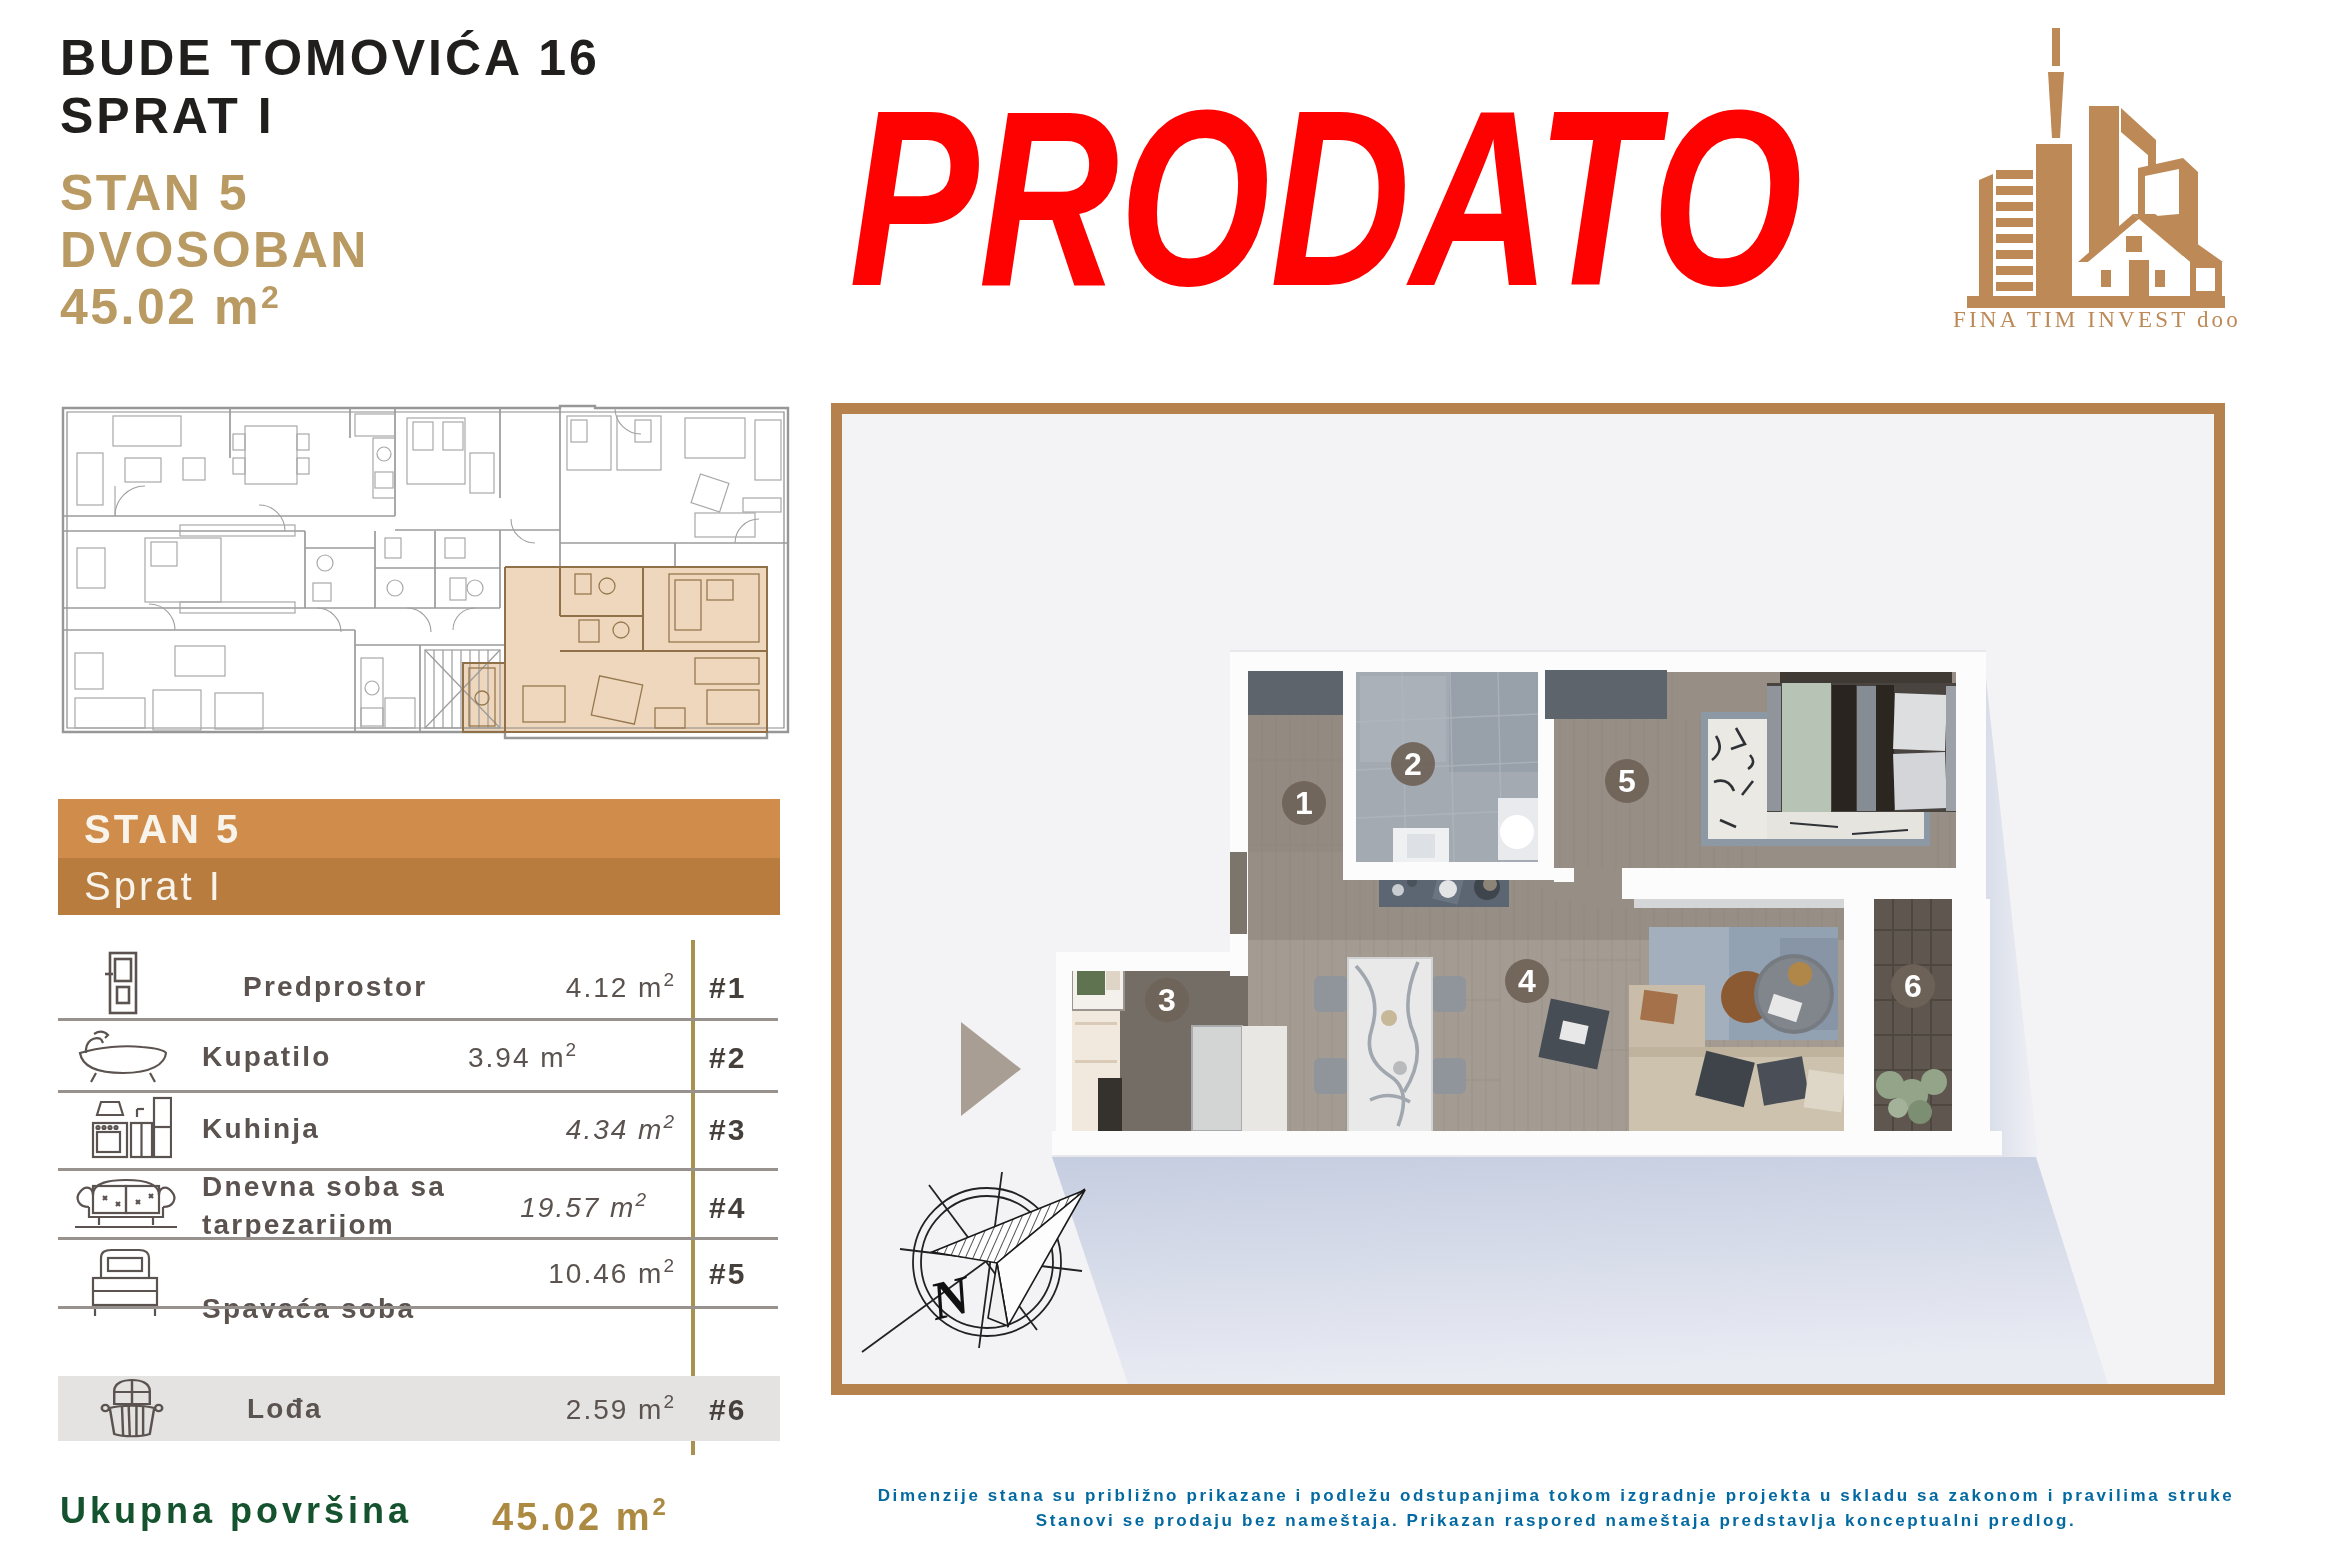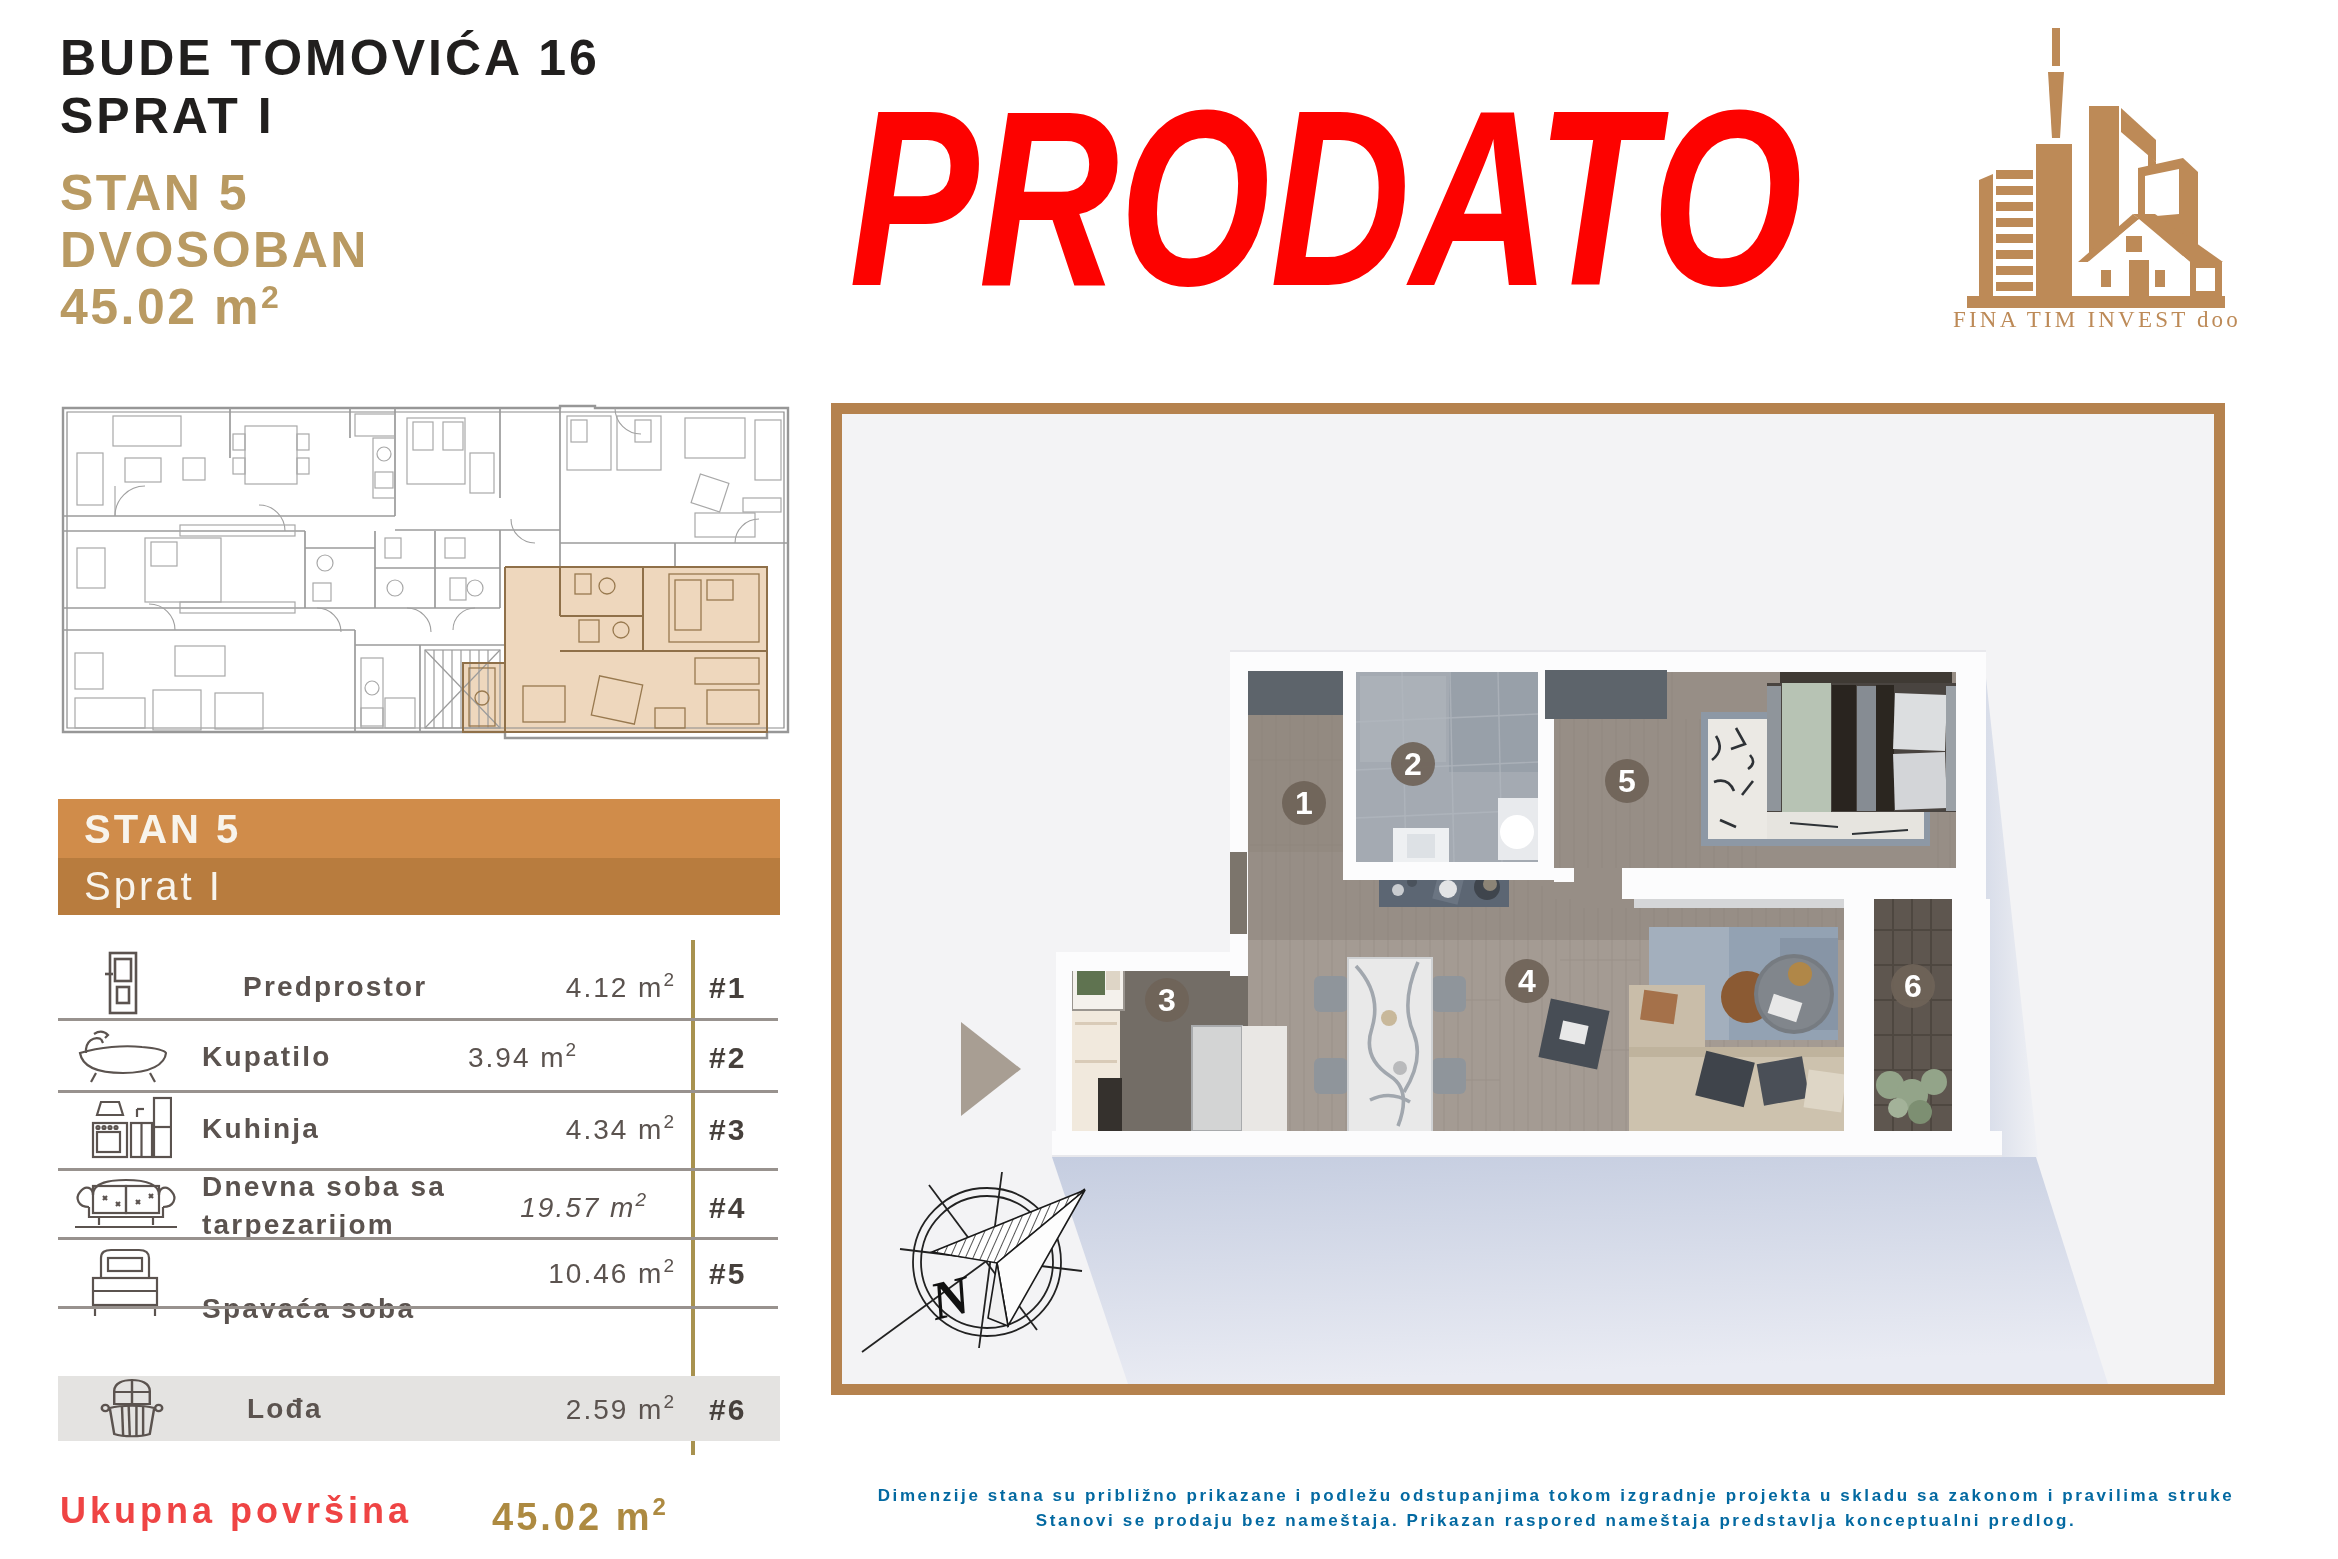--- a/index.html
+++ b/index.html
@@ -293,21 +293,21 @@
     <line x1="51.5" y1="27" x2="51.5" y2="61"></line>
     <line x1="47" y1="21" x2="47" y2="13"></line>
     <path d="M47 13 h7"></path>
     <rect x="64" y="2" width="17" height="59"></rect>
     <line x1="64" y1="31" x2="81" y2="31"></line>
   </g>
 </svg>
 
 <div class="abs rowlabel" style="left:202px;top:1113px;">Kuhinja</div>
 
-<div class="abs rowval" style="left:468px;top:1114px;width:206px;text-align:right;">4.34 m<span style="font-size:19px;position:relative;top:-11px;letter-spacing:0;">2</span></div>
+<div class="abs rowval" style="left:468px;top:1114px;width:206px;text-align:right;font-style:italic;">4.34 m<span style="font-size:19px;position:relative;top:-11px;letter-spacing:0;">2</span></div>
 
 <div class="abs rownum" style="left:709px;top:1113px;">#3</div>
 <div class="sep" style="top:1168px;"></div>
 
 <svg class="abs" style="left:70px;top:1172px;" width="112" height="62" viewBox="0 0 112 62">
   <g stroke="#5b534f" stroke-width="2.2" fill="none">
     <path d="M19 35 C 8 35, 5 26, 10 20 C 16 12, 23 16, 23 23"></path>
     <path d="M93 35 C 104 35, 107 26, 102 20 C 96 12, 89 16, 89 23"></path>
     <path d="M23 23 C 23 10, 41 8, 56 8 C 71 8, 89 10, 89 23"></path>
     <path d="M19 35 L 19 45 L 93 45 L 93 35"></path>
@@ -364,21 +364,21 @@
     <circle cx="60" cy="30" r="3.2"></circle>
   </g>
 </svg>
 
 <div class="abs rowlabel" style="left:202px;top:1393px;margin-left:45px;">Lođa</div>
 
 <div class="abs rowval" style="left:468px;top:1394px;width:206px;text-align:right;">2.59 m<span style="font-size:19px;position:relative;top:-11px;letter-spacing:0;">2</span></div>
 
 <div class="abs rownum" style="left:709px;top:1393px;">#6</div>
 
-<div class="abs" style="left:60px;top:1490px;font-size:36px;font-weight:bold;color:#ef4444;letter-spacing:4px;">Ukupna površina</div>
+<div class="abs" style="left:60px;top:1490px;font-size:36px;font-weight:bold;color:#14532d;letter-spacing:4px;">Ukupna površina</div>
 
 <div class="abs" style="left:492px;top:1496px;font-size:38px;font-weight:bold;color:#ad8a41;letter-spacing:3px;">45.02 m<span style="font-size:24px;position:relative;top:-15px;letter-spacing:0;">2</span></div>
 
 <div class="abs" style="left:812px;top:1483px;width:1488px;text-align:center;font-size:17px;font-weight:bold;color:#0369a1;letter-spacing:2.6px;line-height:25px;">Dimenzije stana su približno prikazane i podležu odstupanjima tokom izgradnje projekta u skladu sa zakonom i pravilima struke<br>Stanovi se prodaju bez nameštaja. Prikazan raspored nameštaja predstavlja konceptualni predlog.</div>
 
 <div class="abs" style="left:831px;top:403px;width:1372px;height:970px;border:11px solid #b5824e;background:#f3f3f5;"></div>
 
 <svg class="abs" style="left:842px;top:414px;" width="1372" height="970" viewBox="842 414 1372 970">
   <defs>
     <linearGradient id="shb" x1="0" y1="0" x2="0.18" y2="1">

